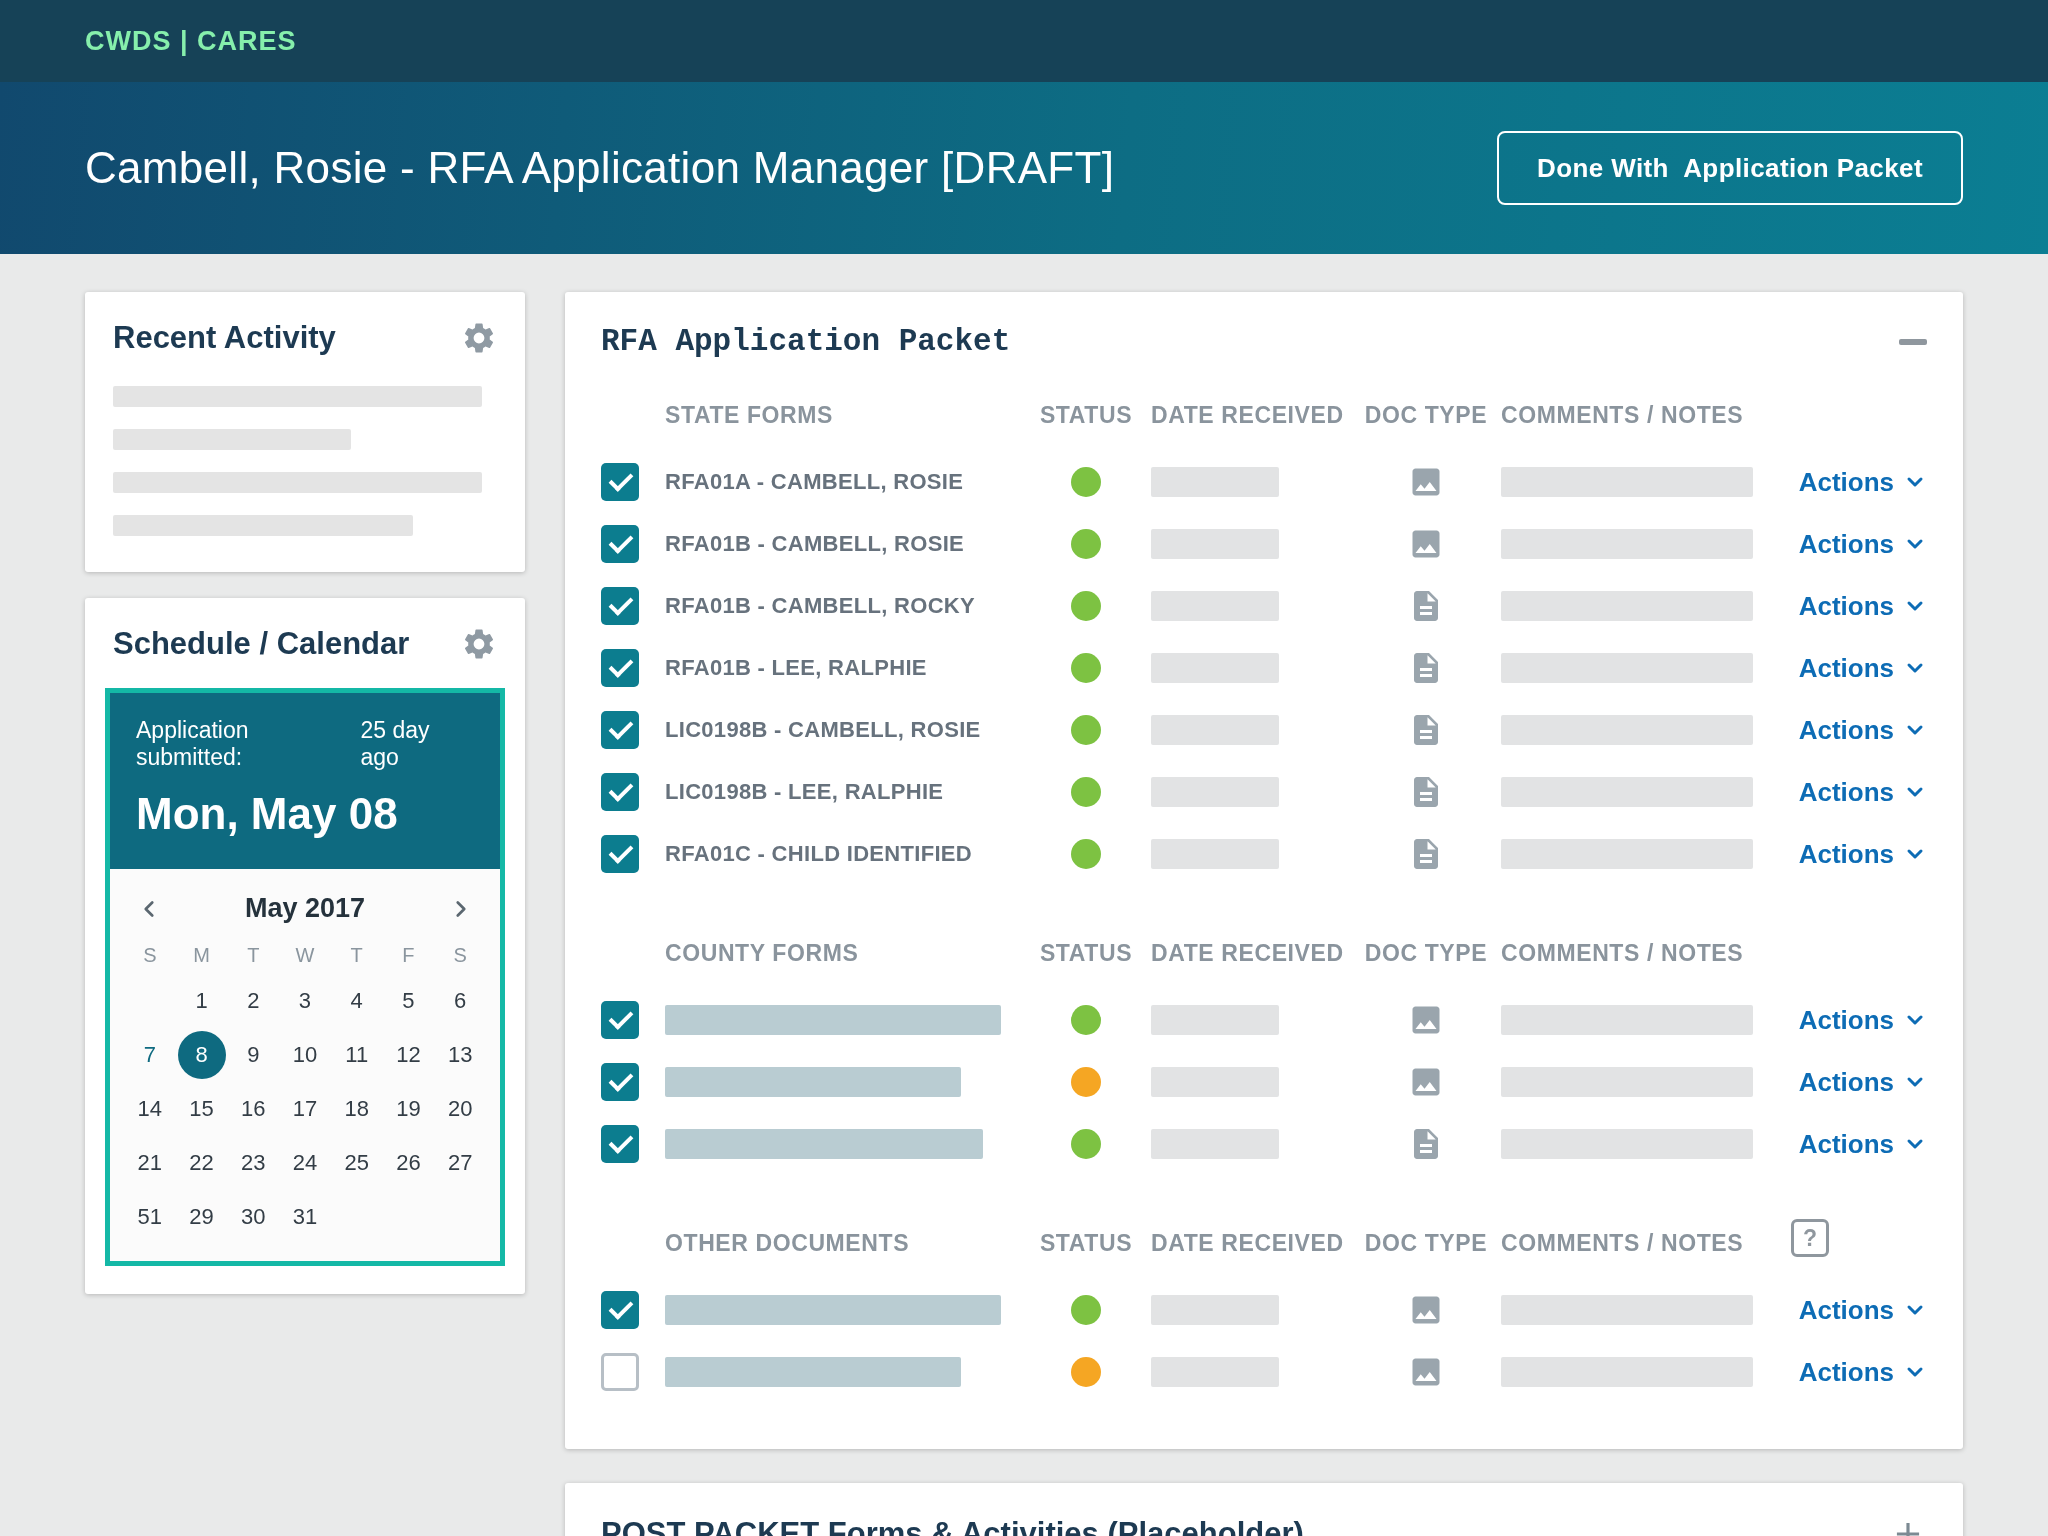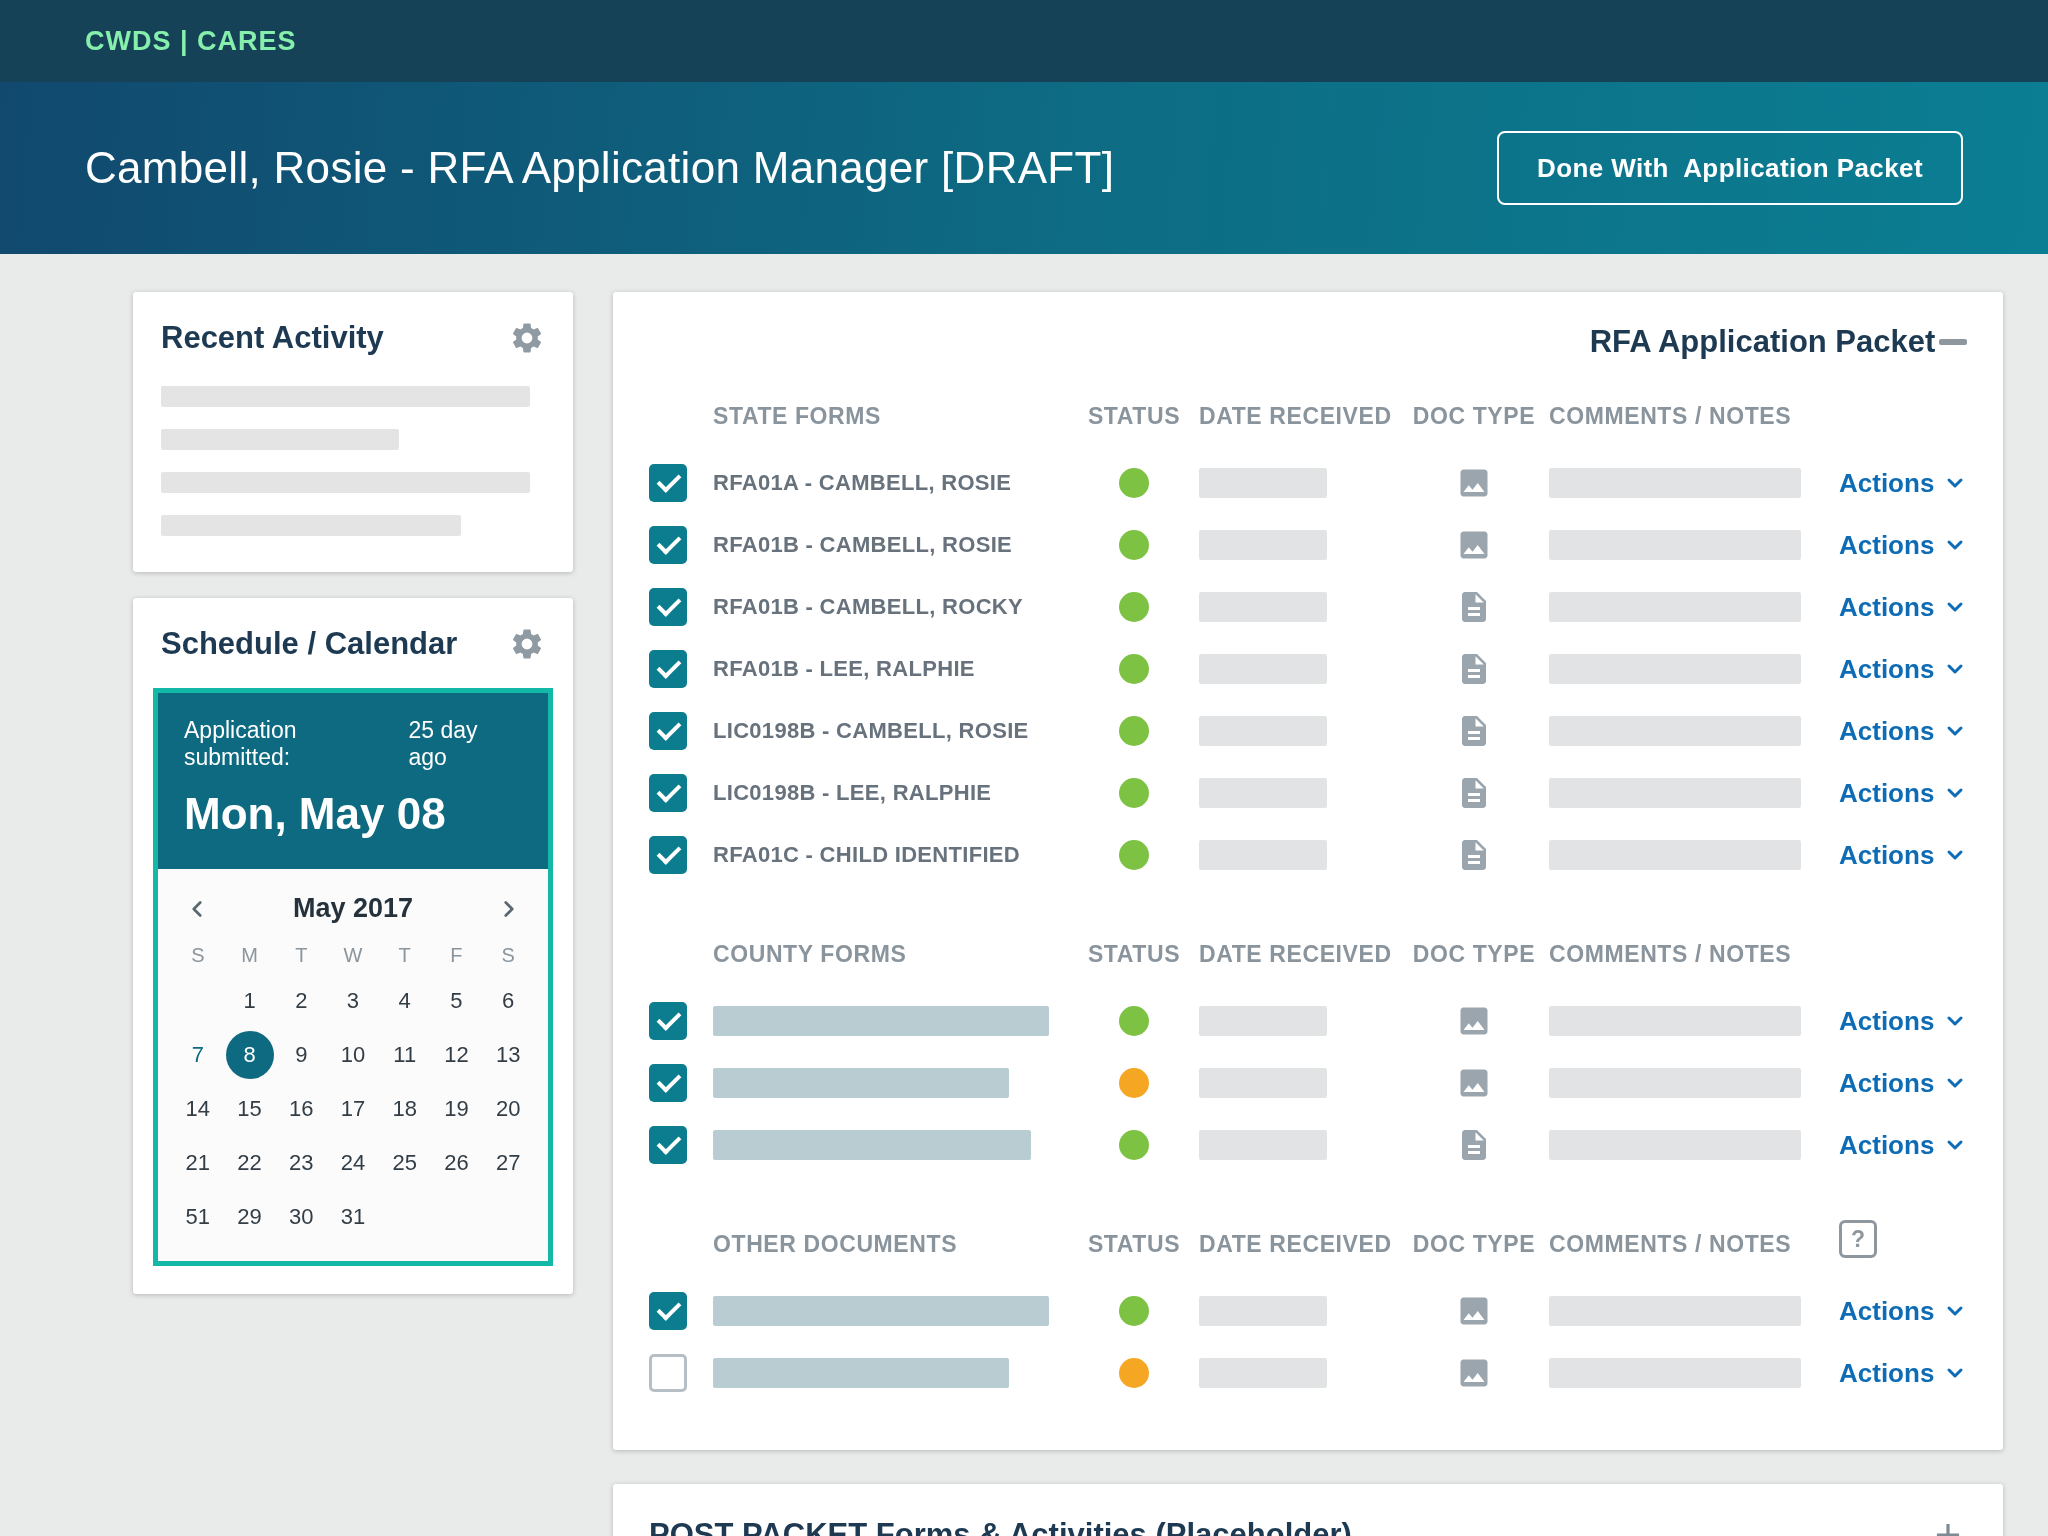--- a/index.html
+++ b/index.html
@@ -24,21 +24,21 @@
   .page-header { height:172px; padding:0 85px; display:flex; align-items:center;
                  background:linear-gradient(95deg,#11496e 0%, #0d6d84 55%, #0b7e93 100%); }
   .page-title { color:#fff; font-size:44px; font-weight:normal; letter-spacing:.3px; }
   .done-btn { margin-left:auto; height:74px; padding:0 38px; background:transparent;
               border:2px solid #fff; border-radius:8px; color:#fff; font-size:26px;
               font-weight:bold; font-family:inherit; letter-spacing:.4px;
               white-space:pre; cursor:pointer; }
 
   
   .main { display:flex; gap:40px; padding:38px 85px 0; align-items:flex-start; }
-  .left-col { flex:0 0 440px; display:flex; flex-direction:column; gap:26px;margin-left:48px; }
+  .left-col { flex:0 0 440px; display:flex; flex-direction:column; gap:26px; }
   .right-col { flex:1; display:flex; flex-direction:column; gap:34px; }
   .card { background:#fff; border-radius:3px; box-shadow:0 1px 5px rgba(0,0,0,.22); }
 
   .card-head { display:flex; align-items:center; justify-content:space-between;
                padding:28px 28px 0; }
   .card-title { font-size:31px; font-weight:bold; color:#1d3a52; }
   .gear { width:36px; height:36px; cursor:pointer; }
   .gear svg { width:36px; height:36px; fill:#8f9aa3; }
 
   
@@ -65,21 +65,21 @@
   .wd { text-align:center; font-size:20px; color:#8a959e; }
   .day { width:48px; height:48px; justify-self:center; display:flex;
          align-items:center; justify-content:center; font-size:22px;
          color:#333d46; cursor:pointer; }
   .day:empty { cursor:default; }
   .day.sel { background:#0e6a80; color:#fff; border-radius:50%; }
   .day.accent { color:#0e6a80; }
 
   
   .packet { padding:32px 36px 46px; min-height:1120px; }
-  .packet-head { display:flex; align-items:center; justify-content:flex-end; }
+  .packet-head { display:flex; align-items:center; justify-content:space-between;font-family:Liberation Mono, monospace; }
   .collapse-btn { width:32px; height:32px; display:flex; align-items:center;
                   justify-content:flex-end; cursor:pointer; }
   .collapse-btn i { display:block; width:28px; height:6px; background:#8f979e;
                     border-radius:2px; }
   .ptable { margin-top:36px; }
   .psection + .psection { margin-top:48px; }
   .phead, .prow { display:grid;
         grid-template-columns:64px 356px 130px 200px 150px 290px 1fr;
         align-items:center; }
   .phead { margin-bottom:16px; height:40px; }

